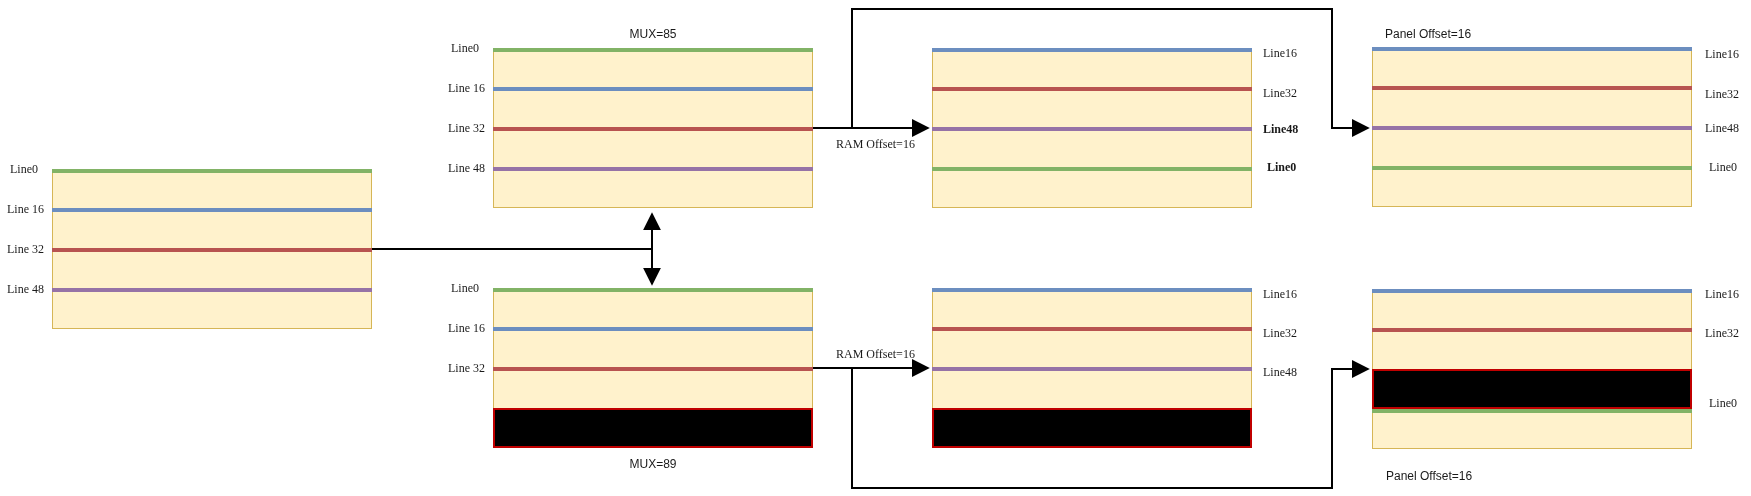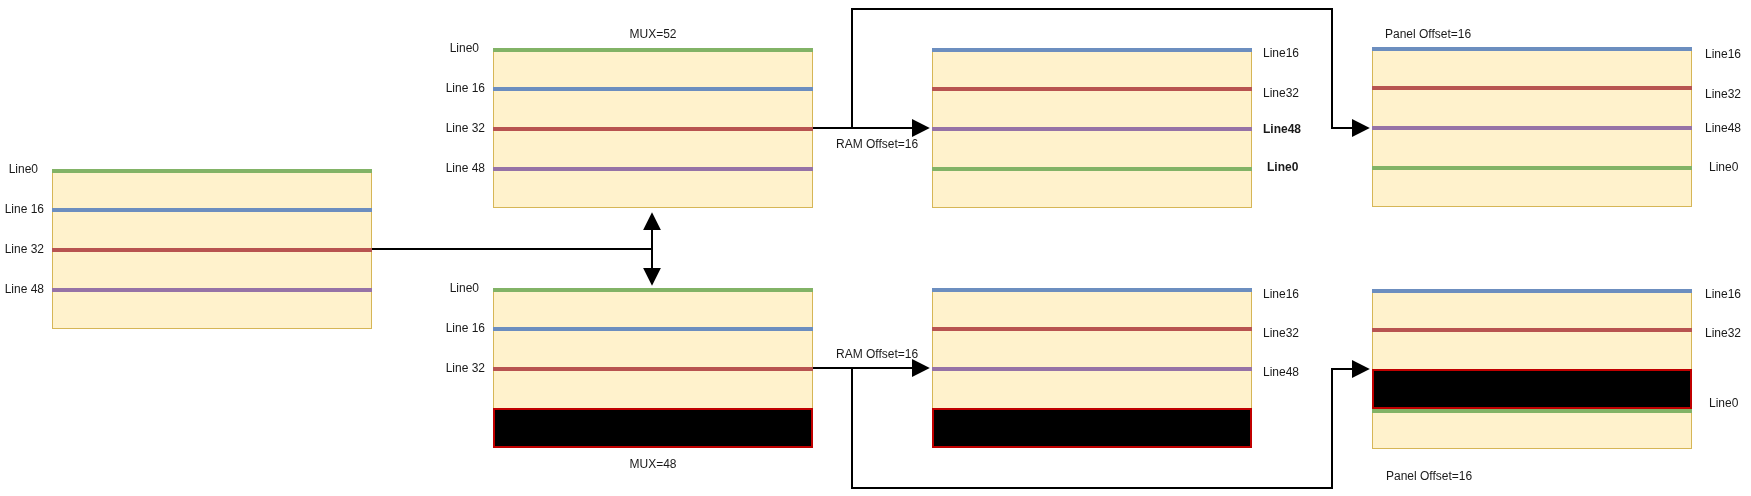--- a/index.html
+++ b/index.html
@@ -26,20 +26,21 @@
   .ln.purple{background:#9673a6;}
   .blankbar{
     position:absolute;left:-1px;right:-1px;
     background:#000000;border:2px solid #c00000;
     box-sizing:border-box;
   }
   .lbl{
     position:absolute;
     height:16px;line-height:16px;font-size:12px;
     white-space:nowrap;
+    font-family:Liberation Serif, serif;
   }
   .lbl.r{width:80px;text-align:right;}
   .lbl.l{width:90px;text-align:left;}
   .lbl.pad-r{padding-right:6px;box-sizing:border-box;}
   .lbl.pad-l{padding-left:4px;box-sizing:border-box;}
   .lbl.bold{font-weight:bold;}
   .title{
     position:absolute;
     height:16px;line-height:16px;font-size:12px;
     white-space:nowrap;
@@ -70,39 +71,39 @@
     <div class="ln green" style="top:-1px;"></div>
     <div class="ln blue" style="top:38px;"></div>
     <div class="ln red" style="top:78px;"></div>
     <div class="ln purple" style="top:118px;"></div>
   </div>
   <div class="lbl r pad-r" style="left:-36px;top:161px;">Line0</div>
   <div class="lbl r" style="left:-36px;top:201px;">Line 16</div>
   <div class="lbl r" style="left:-36px;top:241px;">Line 32</div>
   <div class="lbl r" style="left:-36px;top:281px;">Line 48</div>
 
-  <div class="title center" style="left:493px;top:26px;width:320px;">MUX=52</div>
+  <div class="title center" style="left:493px;top:26px;width:320px;">MUX=85</div>
   <div class="box" style="left:493px;top:48px;width:320px;height:160px;">
     <div class="ln green" style="top:-1px;"></div>
     <div class="ln blue" style="top:38px;"></div>
     <div class="ln red" style="top:78px;"></div>
     <div class="ln purple" style="top:118px;"></div>
   </div>
   <div class="lbl r pad-r" style="left:405px;top:40px;">Line0</div>
   <div class="lbl r" style="left:405px;top:80px;">Line 16</div>
   <div class="lbl r" style="left:405px;top:120px;">Line 32</div>
   <div class="lbl r" style="left:405px;top:160px;">Line 48</div>
 
   <div class="box" style="left:493px;top:288px;width:320px;height:160px;">
     <div class="ln green" style="top:-1px;"></div>
     <div class="ln blue" style="top:38px;"></div>
     <div class="ln red" style="top:78px;"></div>
     <div class="blankbar" style="top:119px;bottom:-1px;"></div>
   </div>
-  <div class="title center" style="left:493px;top:456px;width:320px;">MUX=48</div>
+  <div class="title center" style="left:493px;top:456px;width:320px;">MUX=89</div>
   <div class="lbl r pad-r" style="left:405px;top:280px;">Line0</div>
   <div class="lbl r" style="left:405px;top:320px;">Line 16</div>
   <div class="lbl r" style="left:405px;top:360px;">Line 32</div>
 
   <div class="lbl" style="left:836px;top:136px;">RAM Offset=16</div>
   <div class="lbl" style="left:836px;top:346px;">RAM Offset=16</div>
 
   <div class="box" style="left:932px;top:48px;width:320px;height:160px;">
     <div class="ln blue" style="top:-1px;"></div>
     <div class="ln red" style="top:38px;"></div>

